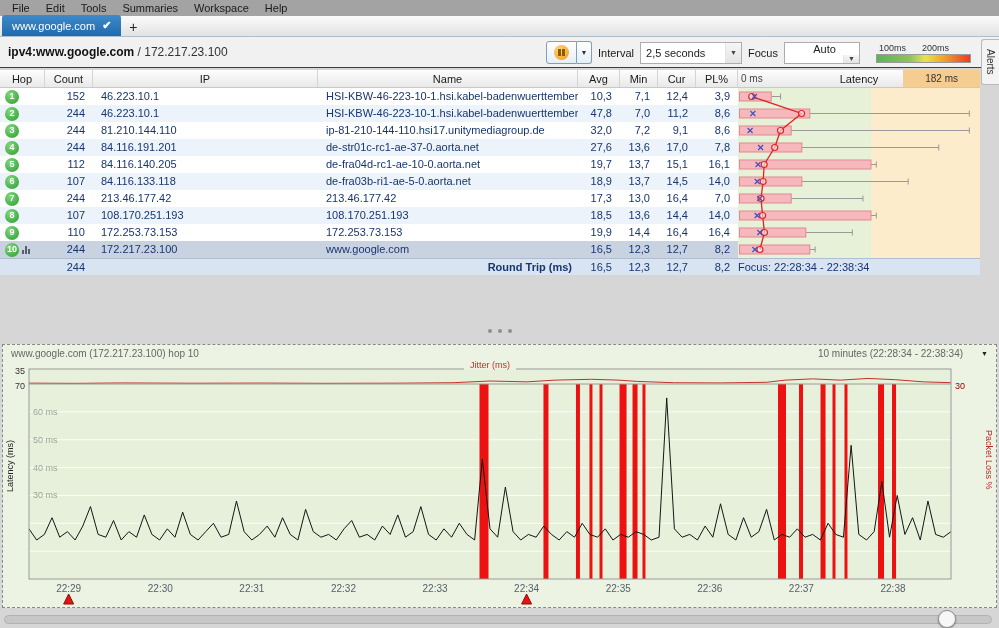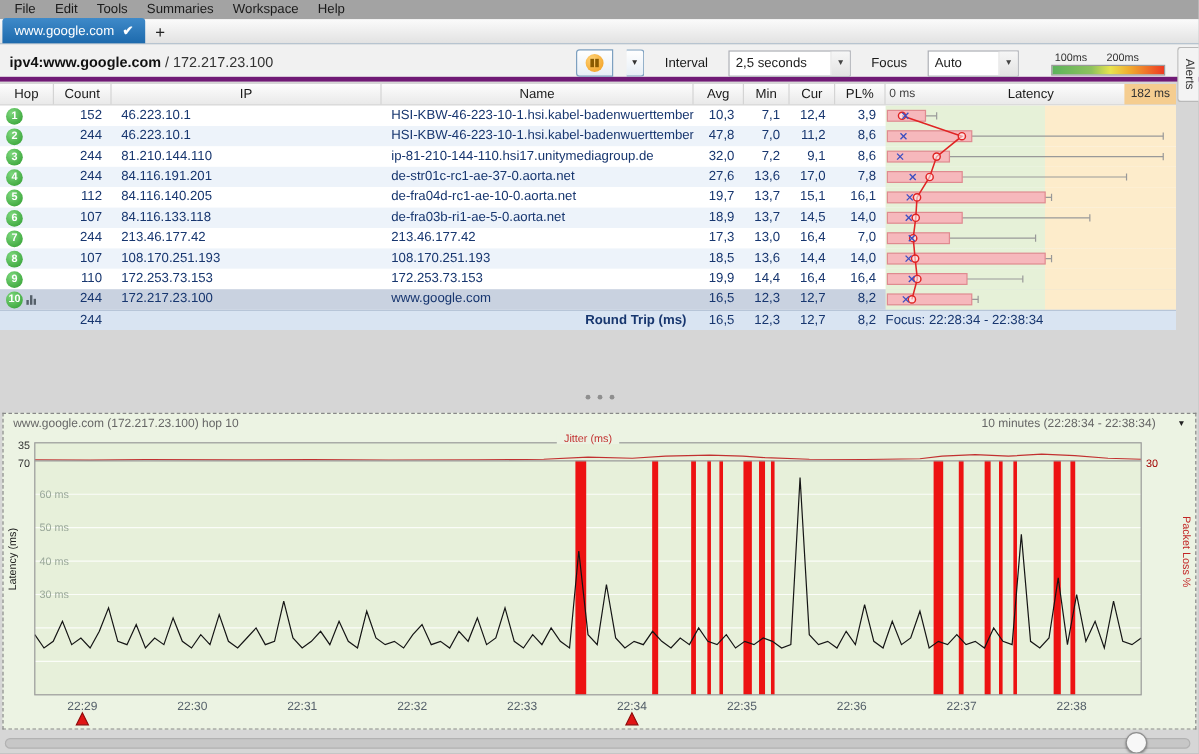--- a/index.html
+++ b/index.html
@@ -11,51 +11,51 @@
   .menubar { position:absolute; top:0; left:0; right:0; height:16px; background:#a3a3a3; display:flex; align-items:center; padding-left:4px; }
   .menu-item { padding:0 8px; line-height:16px; font-size:11px; color:#1a1a1a; cursor:default; }
 
   
   .tabbar { position:absolute; top:16px; left:0; right:0; height:21px; background:linear-gradient(#fbfbfb,#e2e2e2); border-bottom:1px solid #aebfce; display:flex; align-items:flex-end; padding-left:2px; }
   .tab-active { height:21px; background:linear-gradient(#3f8ac9,#1d6aad); color:#fff; display:flex; align-items:center; gap:7px; padding:0 10px; border-radius:3px 3px 0 0; font-size:11px; }
   .tab-check { font-size:11px; font-weight:bold; }
   .tab-new { width:24px; height:18px; display:flex; align-items:center; justify-content:center; font-size:14px; color:#222; }
 
   
-  .toolbar { position:absolute; top:37px; left:0; right:0; height:31px; background:#f1f1f1; border-bottom:4px solid #701a75; }
+  .toolbar { position:absolute; top:37px; left:0; right:0; height:31px; background:#f1f1f1; border-bottom:1px solid #701a75; }
   .target { position:absolute; left:8px; top:8px; font-size:12px; color:#111; }
   .target .bold { font-weight:bold; }
   .target .rest { color:#333; }
-  .controls { position:absolute; right:28px; top:3px; height:25px; display:flex; align-items:center; gap:17px;justify-content:flex-end; }
+  .controls { position:absolute; right:28px; top:3px; height:25px; display:flex; align-items:center; gap:6px;justify-content:flex-end; }
   .btn-pause { width:31px; height:23px; border:1px solid #7da0c0; border-radius:3px 0 0 3px; background:linear-gradient(#ffffff,#e6eef6); display:flex; align-items:center; justify-content:center; cursor:pointer; }
   .pause-circle { width:15px; height:15px; border-radius:50%; background:radial-gradient(circle at 35% 30%, #ffd277, #f09a18); position:relative; }
   .pause-circle i { position:absolute; top:4px; width:3px; height:7px; background:#8a5a00; }
   .pause-circle i.l { left:4px; } .pause-circle i.r { right:4px; }
   .btn-caret { width:15px; height:23px; border:1px solid #7da0c0; border-left:none; border-radius:0 3px 3px 0; background:linear-gradient(#ffffff,#e6eef6); font-size:7px; color:#333; display:flex; align-items:center; justify-content:center; cursor:pointer; margin-left:-6px; }
   .lbl { font-size:11px; color:#1a1a1a; }
   .combo { height:22px; border:1px solid #abadb3; background:#fff; display:flex; align-items:center; font-size:11px; padding-left:5px; cursor:pointer; }
   .combo .caret { margin-left:auto; width:16px; height:100%; display:flex; align-items:center; justify-content:center; font-size:7px; color:#444; border-left:1px solid #e3e3e3; background:linear-gradient(#f6f6f6,#e3e3e3); }
-  .combo-interval { width:102px; } .combo-focus { width:76px; }
+  .combo-interval { width:102px; } .combo-focus { width:76px;flex-direction:column; }
   .legend { margin-left:10px; width:95px; }
   .legend-labels { display:flex; font-size:9px; color:#333; padding-left:3px; gap:16px; line-height:11px; }
   .legend-bar { height:9px; border:1px solid #9a9a9a; background:linear-gradient(to right,#5cb25c 0%,#8ec25e 35%,#e8e34f 52%,#f0a82e 70%,#ee3a23 100%); }
 
   
   .alerts-tab { position:absolute; top:39px; right:0; width:18px; height:46px; background:#f3f3f3; border:1px solid #b9b9b9; border-right:none; border-radius:3px 0 0 3px; display:flex; align-items:center; justify-content:center; cursor:pointer; }
   .alerts-tab span { writing-mode:vertical-rl; font-size:10px; color:#333; }
 
   
   .grid { position:absolute; top:70px; left:0; width:980px; background:#fff; }
   .thead { display:flex; height:18px; background:linear-gradient(#fdfdfd,#e9e9e9); border-bottom:1px solid #c9c9c9; font-size:11px; color:#1a1a1a; }
   .th { border-right:1px solid #d4d4d4; display:flex; align-items:center; justify-content:center; line-height:18px; cursor:pointer; }
   .w-hop{width:45px}.w-count{width:48px}.w-ip{width:225px}.w-name{width:260px}.w-avg{width:42px}.w-min{width:38px}.w-cur{width:38px}.w-pl{width:42px}.w-lat{width:242px}
   .th-lat { justify-content:flex-start; position:relative; padding:0; border-right:none; }
   .th-lat .zero { font-size:10px; color:#444; padding-left:3px; }
   .th-lat .latlabel { position:absolute; left:0; right:0; text-align:center; }
-  .th-lat .maxms { position:absolute; right:0; top:0; bottom:0; font-size:10px; background:#f5cd90; display:flex; align-items:center; padding:0 5px; color:#333; }
+  .th-lat .maxms { position:absolute; right:0; top:0; bottom:0; font-size:10px; background:#f5cd90; display:flex; align-items:center; padding:0 22px; color:#333; }
 
   .tbody { position:relative; }
   .trow { display:flex; height:17px; font-size:11px; color:#17366f; background:#fff; }
   .trow.even { background:#edf3fa; }
   .trow.selected { background:#c9d2e0; }
   .trow > div { line-height:17px; white-space:nowrap; overflow:hidden; }
   .c-hop { width:45px; display:flex; align-items:center; padding-left:5px; gap:3px; }
   .hopnum { width:14px; height:14px; border-radius:50%; background:radial-gradient(circle at 35% 30%, #7ed87e, #2d9b2d); color:#fff; font-size:9px; font-weight:bold; display:flex; align-items:center; justify-content:center; flex:0 0 auto; }
   .graphind { display:none; align-items:flex-end; gap:1px; height:9px; }
   .graphind i { display:block; width:2px; background:#55606a; }

